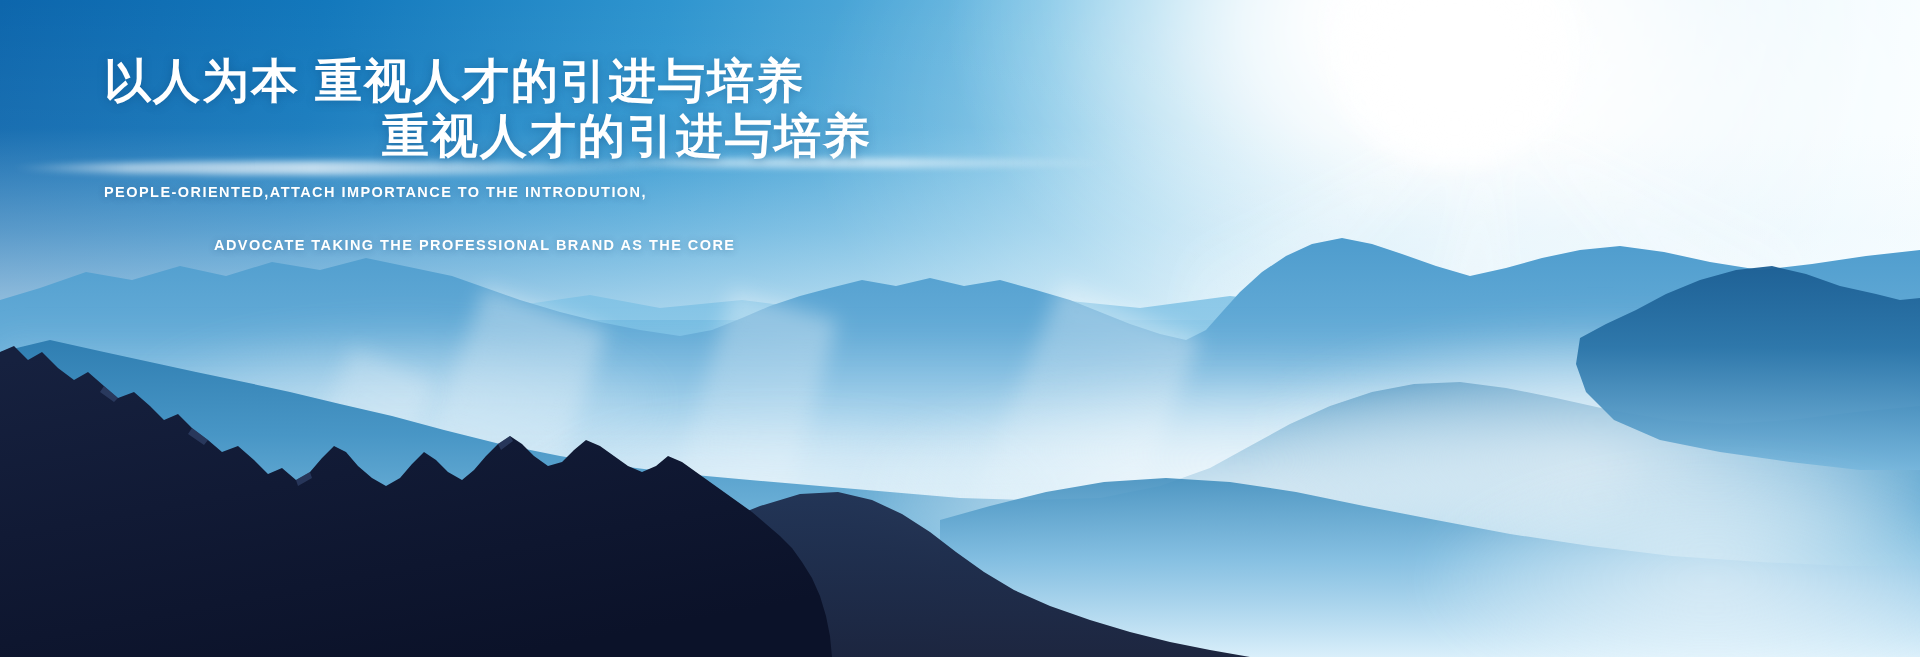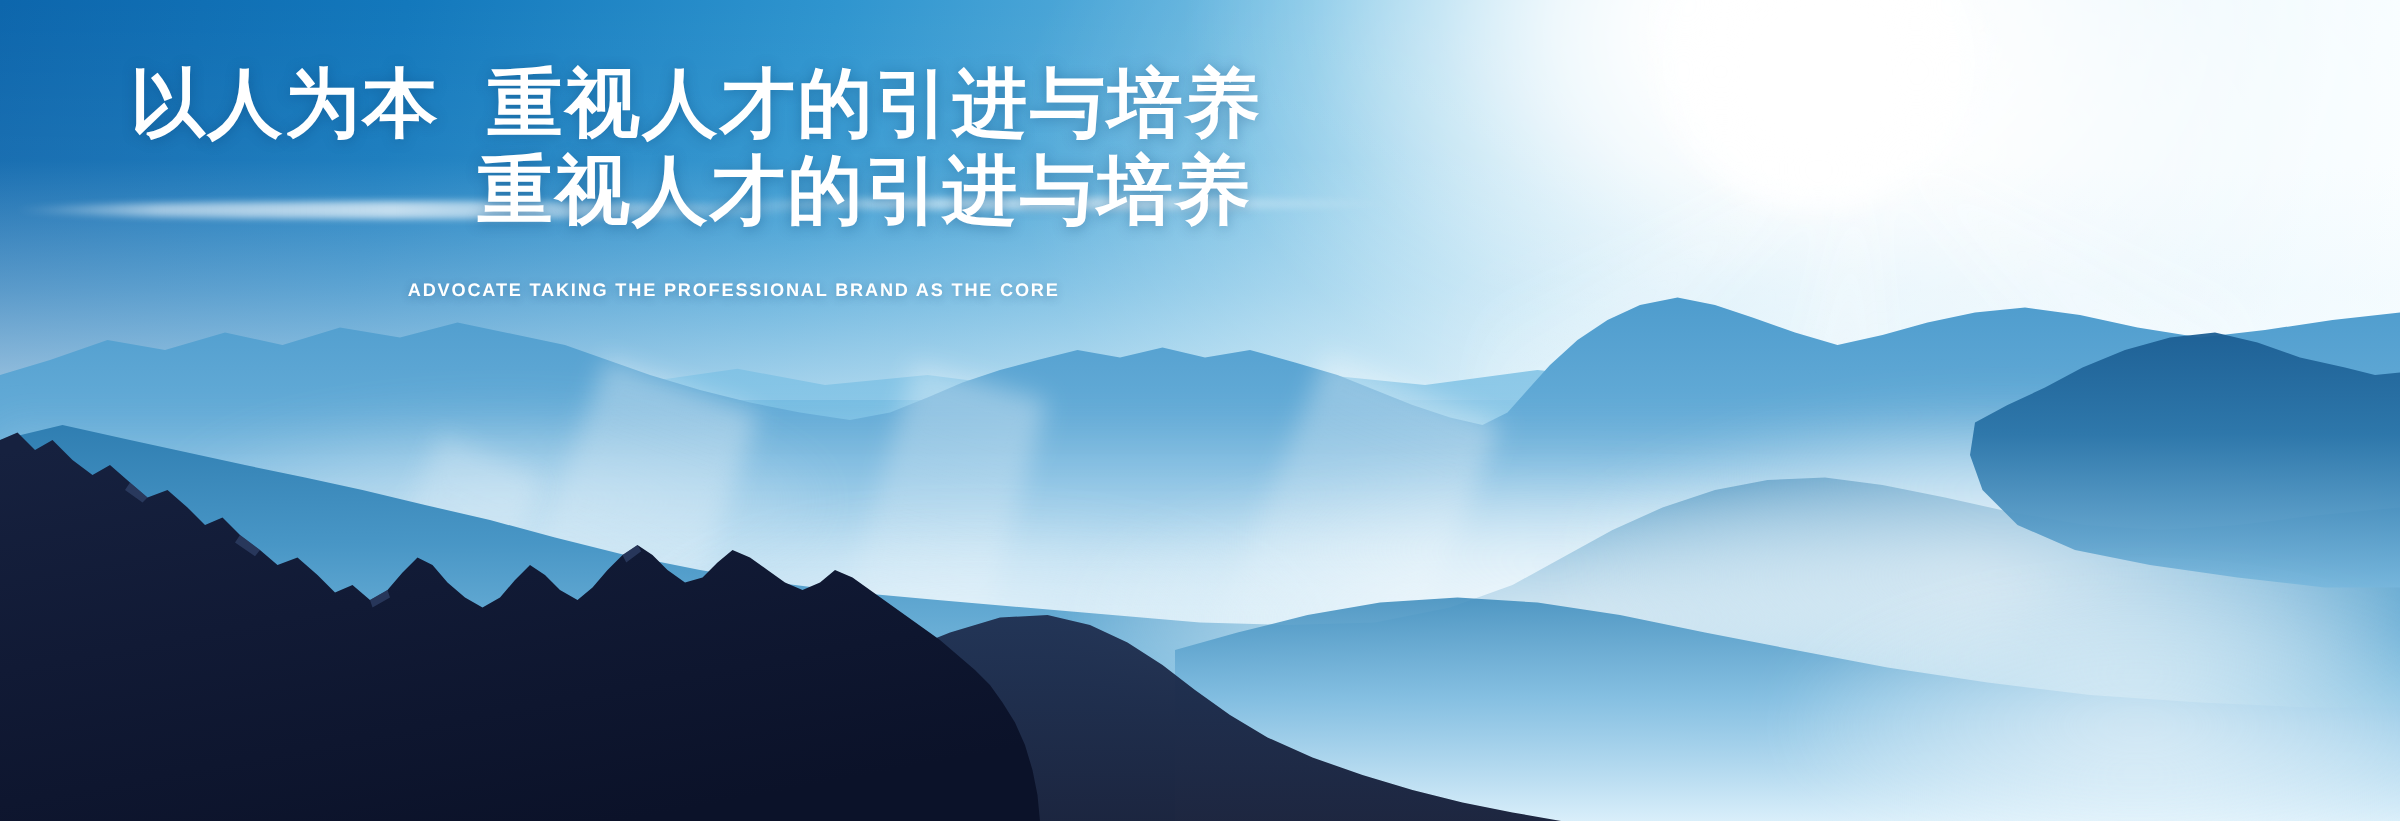--- a/index.html
+++ b/index.html
@@ -180,23 +180,23 @@
   .copy {
     position: absolute;
     left: 0; top: 0;
     width: 960px;
     padding: 54px 0 0 104px;
     z-index: 40;
   }
   .headline {
     margin: 0;
     color: #ffffff;
-    font-family: Liberation Mono, monospace;
+    font-family: Liberation Sans, sans-serif;
     font-weight: 700;
-    font-size: 60px;
+    font-size: 47px;
     line-height: 1.16;
     letter-spacing: 2px;
     text-shadow: 0 1px 10px rgba(10,60,110,0.35);
     white-space: nowrap;
   }
   .headline-line-1 { text-align: left; }
   .headline-line-2 { text-align: left; padding-left: 278px; }
 
   .subhead {
     margin: 18px 0 0 0;
@@ -204,21 +204,21 @@
     font-family: "Liberation Sans", "DejaVu Sans", sans-serif;
     font-weight: 700;
     font-size: 14.5px;
     line-height: 1.62;
     letter-spacing: 1.45px;
     text-transform: uppercase;
     text-shadow: 0 1px 7px rgba(10,60,110,0.30);
     white-space: nowrap;
   }
   .subhead-line-1 { text-align: left; }
-  .subhead-line-2 { text-align: center; padding-left: 110px; margin-top: 29px; }
+  .subhead-line-2 { text-align: left; padding-left: 110px; margin-top: 29px; }
 </style>
 </head>
 <body>
 
 <div class="banner">
 
   <div class="sky"></div>
   <div class="sky-haze"></div>
   <div class="sun-rays"></div>
   <div class="sun"></div>
@@ -368,16 +368,17 @@
         M192,428 L208,440 L204,445 L188,434 Z
         M296,480 L310,472 L312,478 L298,486 Z
         M498,444 L510,436 L513,441 L501,450 Z"></path>
     </svg>
   </div>
 
   <div class="copy">
     <h1 class="headline headline-line-1">以人为本  重视人才的引进与培养</h1>
     <h1 class="headline headline-line-2">重视人才的引进与培养</h1>
 
+    <p class="subhead subhead-line-1">PEOPLE-ORIENTED,ATTACH IMPORTANCE TO THE INTRODUTION,</p>
     <p class="subhead subhead-line-2">ADVOCATE TAKING THE PROFESSIONAL BRAND AS THE CORE</p>
   </div>
 
 </div>
 
 </body></html>

